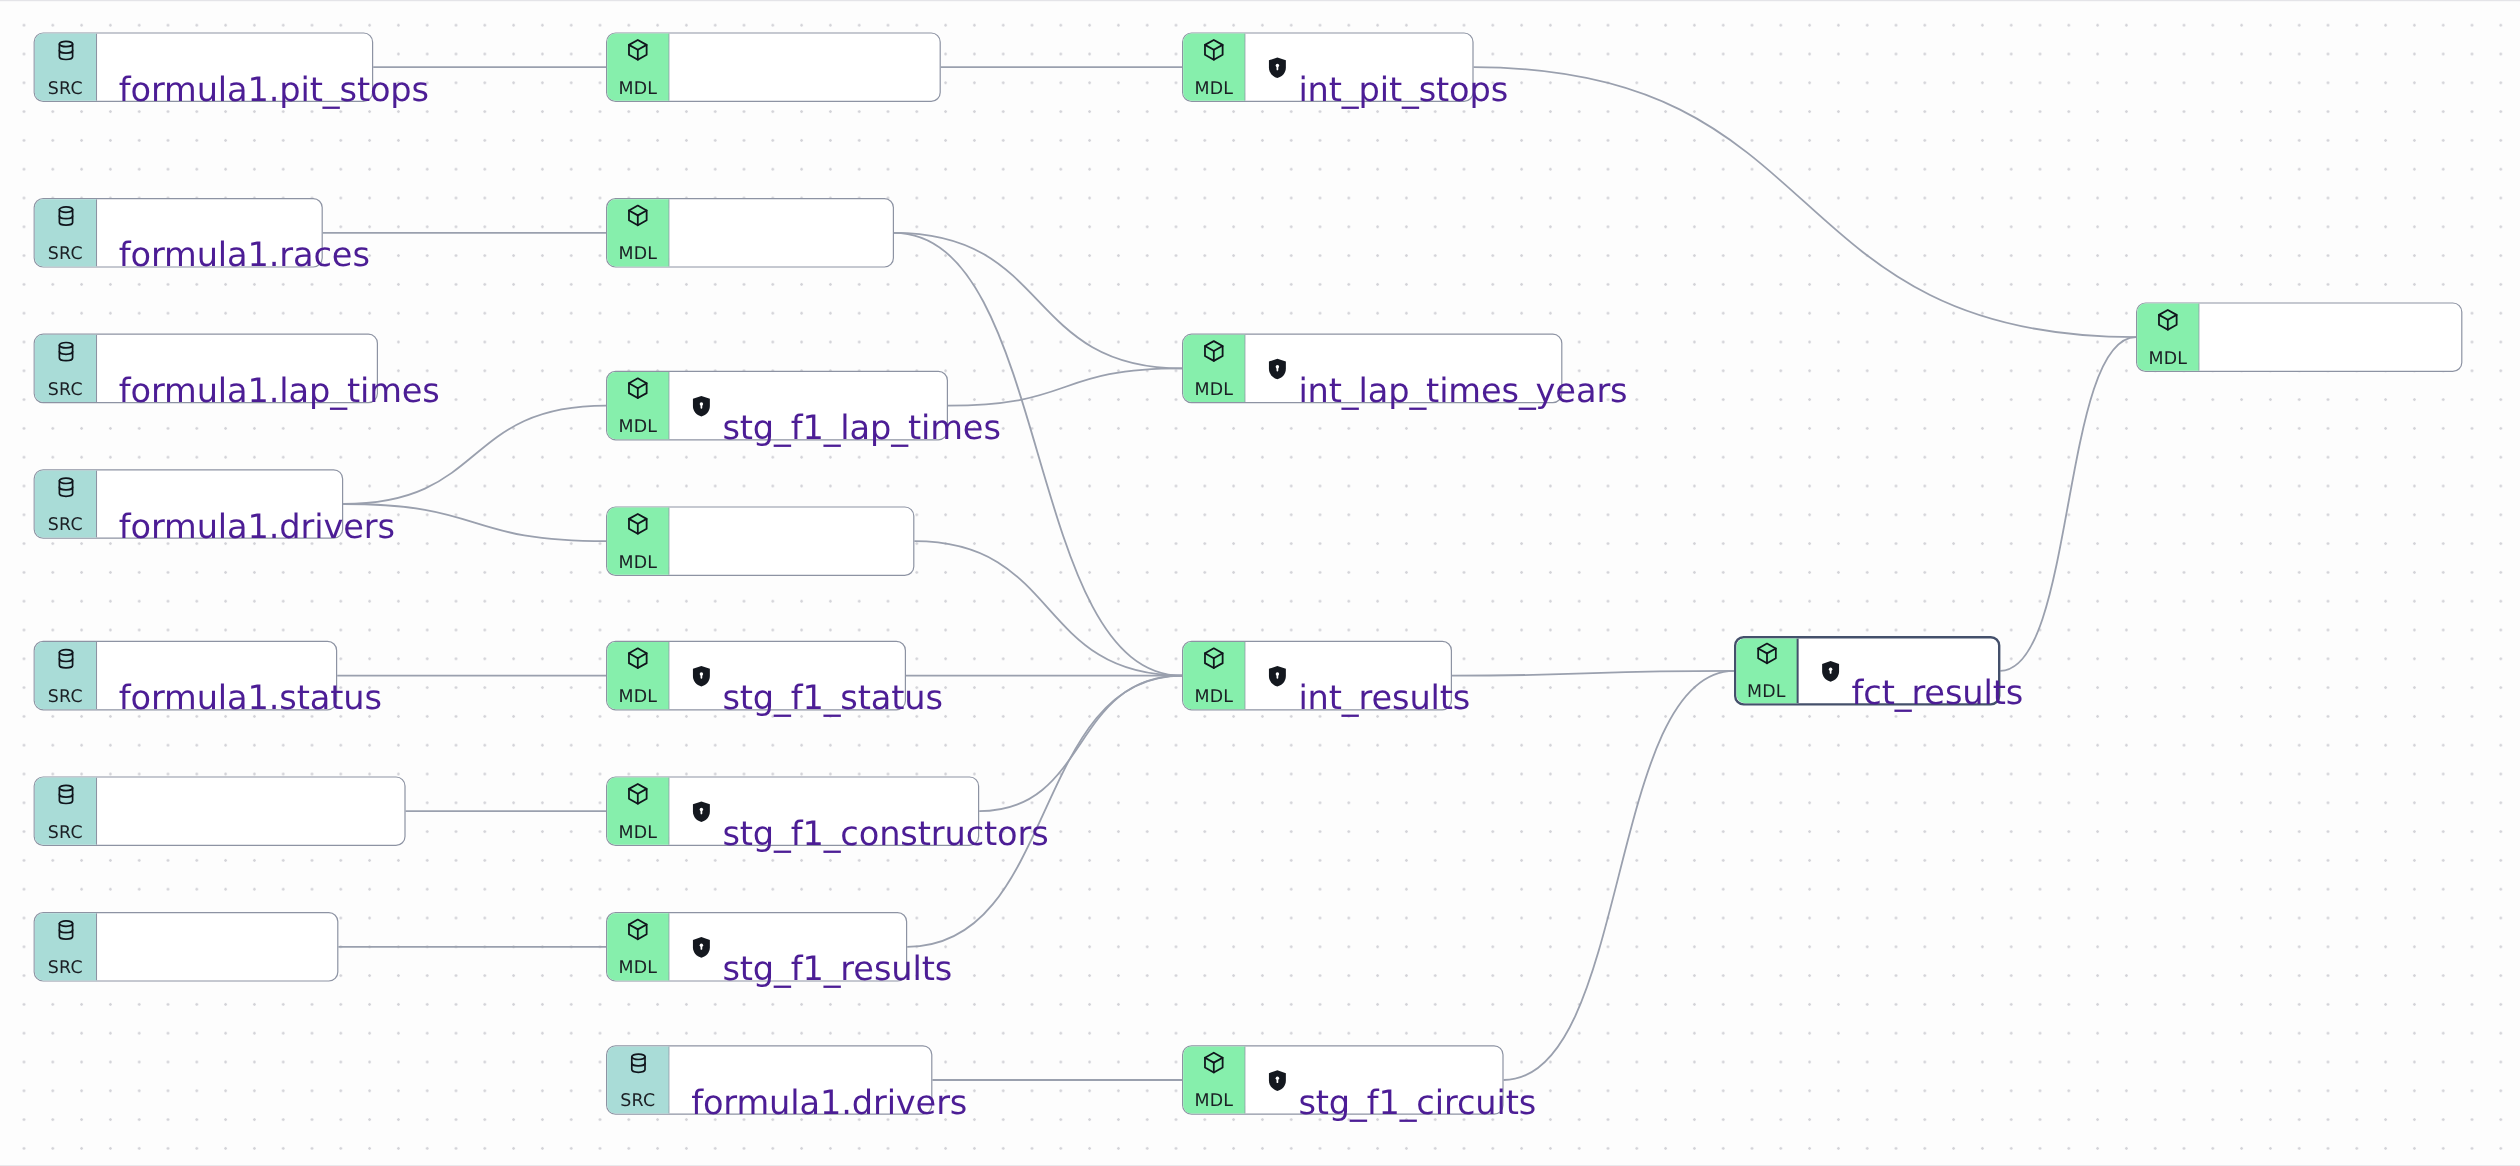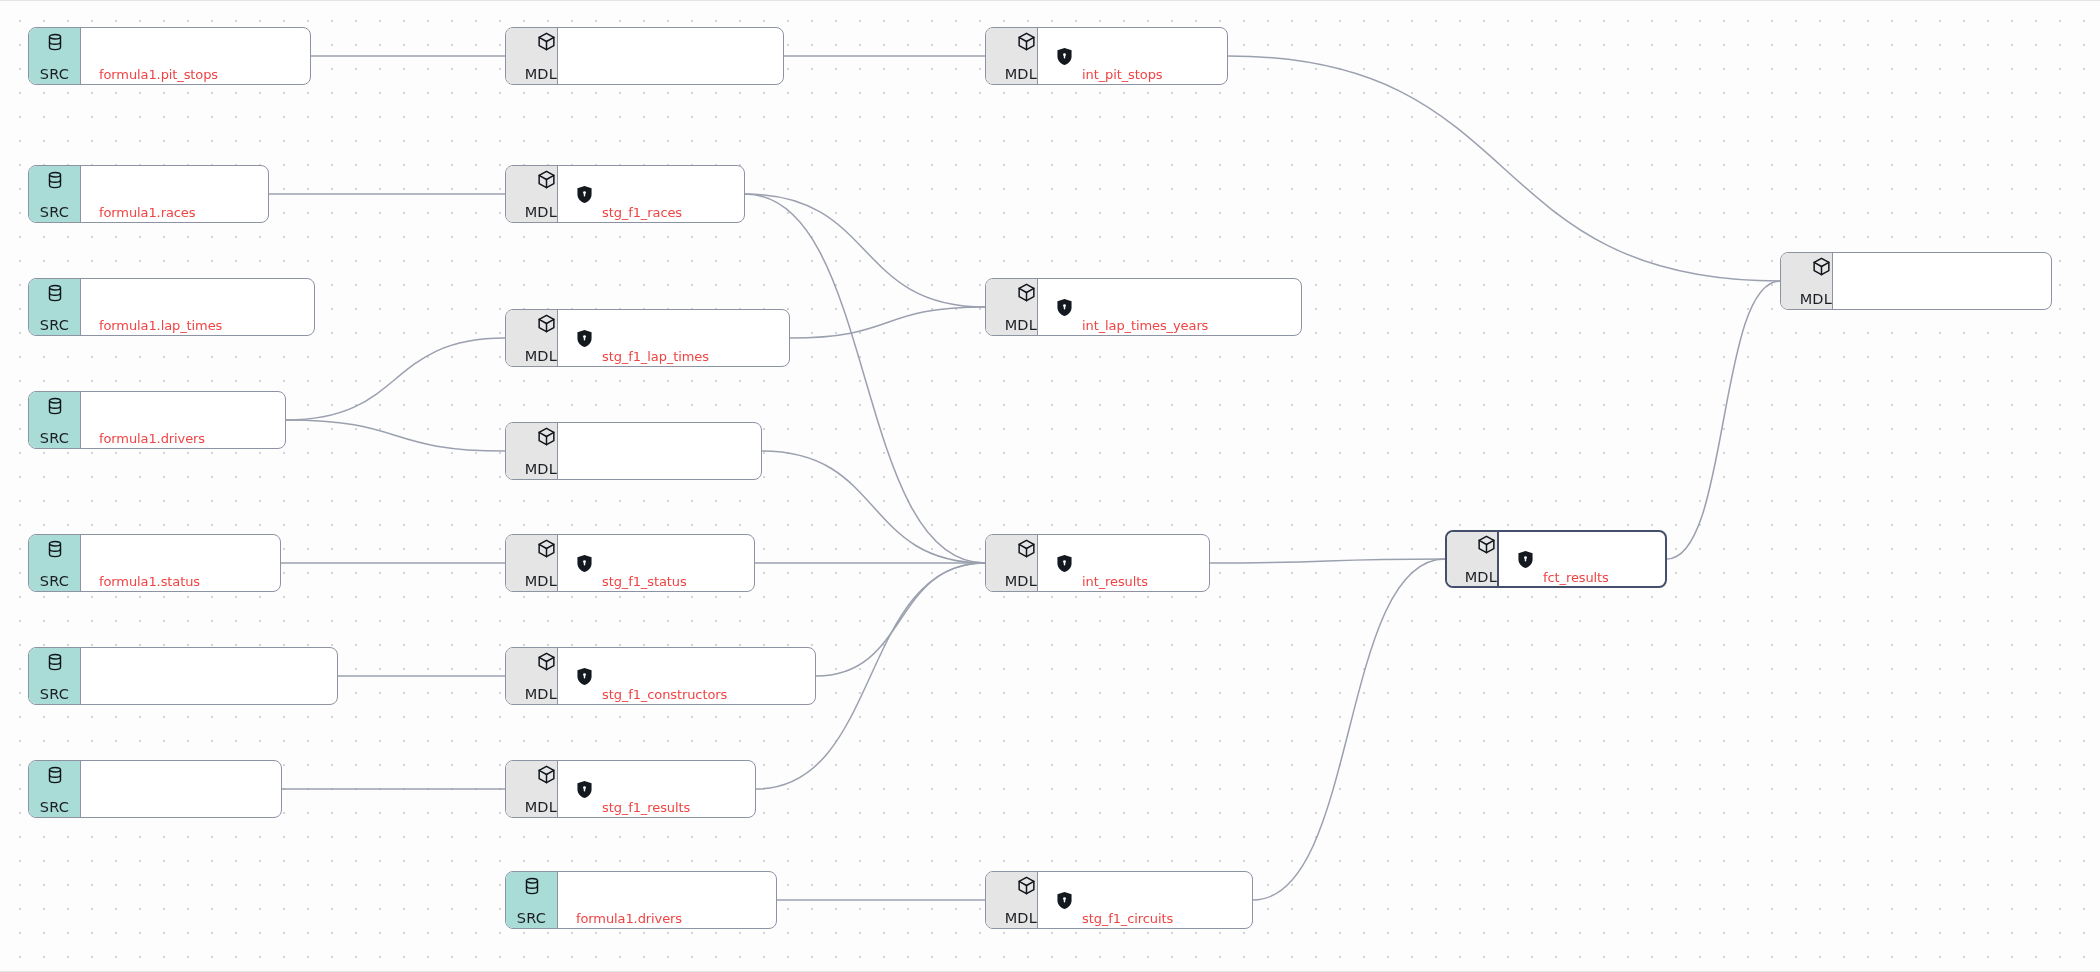--- a/index.html
+++ b/index.html
@@ -38,28 +38,28 @@
     font-size:14.5px;letter-spacing:.2px;color:#1b1f24;line-height:14px;
     font-family:"DejaVu Sans","Liberation Sans",sans-serif;
   }
   .body{
     flex:1 1 auto;display:flex;align-items:center;gap:9px;
     padding:0 18px;
     border-radius:0 7px 7px 0;
     box-sizing:border-box;
   }
   .label{
-    font-size:13px;color:#ef4444;white-space:nowrap;letter-spacing:-.1px;margin-top:37px;
+    font-size:28px;color:#4c1d95;white-space:nowrap;letter-spacing:-.1px;margin-top:37px;
   }
   
   .node.src{border:1.3px solid #8d93a3;}
   .node.src .badge{background:#a9dcd7;border-right:1.3px solid #8d93a3;}
   
   .node.mdl{border:1.3px solid #8d93a3;}
-  .node.mdl .badge{background:#e5e5e5;border-right:1.3px solid #8d93a3;align-items:flex-end;}
+  .node.mdl .badge{background:#86efac;border-right:1.3px solid #8d93a3;}
   
   .node.sel{border:2px solid #44506b;}
   .node.sel .badge{border-right:2px solid #44506b;}
   .shield{flex:0 0 auto;line-height:0;}
 </style>
 </head>
 <body>
 
 <div id="canvas">
   <svg id="edges" width="2100" height="972" viewBox="0 0 2100 972">
@@ -195,28 +195,20 @@
       </div>
       <div class="node mdl" style="left: 505px; top: 164px; width: 240px;">
         <div class="badge">
           <span class="glyph"><svg width="21" height="21" viewBox="0 0 24 24" fill="none" stroke="#10151c" stroke-width="1.7" stroke-linejoin="round" stroke-linecap="round">
               <path d="M12 2.6 20.4 7.3v9.4L12 21.4 3.6 16.7V7.3Z"></path>
               <path d="M3.6 7.3 12 12l8.4-4.7"></path>
               <path d="M12 12v9.4"></path>
             </svg></span>
           <span class="btxt">MDL</span>
         </div>
-        <div class="body">
-          <span class="shield"><svg width="17" height="19" viewBox="0 0 20 22" aria-hidden="true">
-              <path d="M10 .9 18.3 3.7v7.1c0 5.1-3.4 8.8-8.3 10.3C5.1 19.6 1.7 15.9 1.7 10.8V3.7Z" fill="#14181f"></path>
-              <circle cx="10" cy="8.8" r="1.7" fill="#ffffff"></circle>
-              <rect x="9.15" y="9.4" width="1.7" height="4.0" rx=".85" fill="#ffffff"></rect>
-            </svg></span>
-          <span class="label">stg_f1_races</span>
-        </div>
       </div>
       <div class="node mdl" style="left: 505px; top: 308px; width: 285px;">
         <div class="badge">
           <span class="glyph"><svg width="21" height="21" viewBox="0 0 24 24" fill="none" stroke="#10151c" stroke-width="1.7" stroke-linejoin="round" stroke-linecap="round">
               <path d="M12 2.6 20.4 7.3v9.4L12 21.4 3.6 16.7V7.3Z"></path>
               <path d="M3.6 7.3 12 12l8.4-4.7"></path>
               <path d="M12 12v9.4"></path>
             </svg></span>
           <span class="btxt">MDL</span>
         </div>

